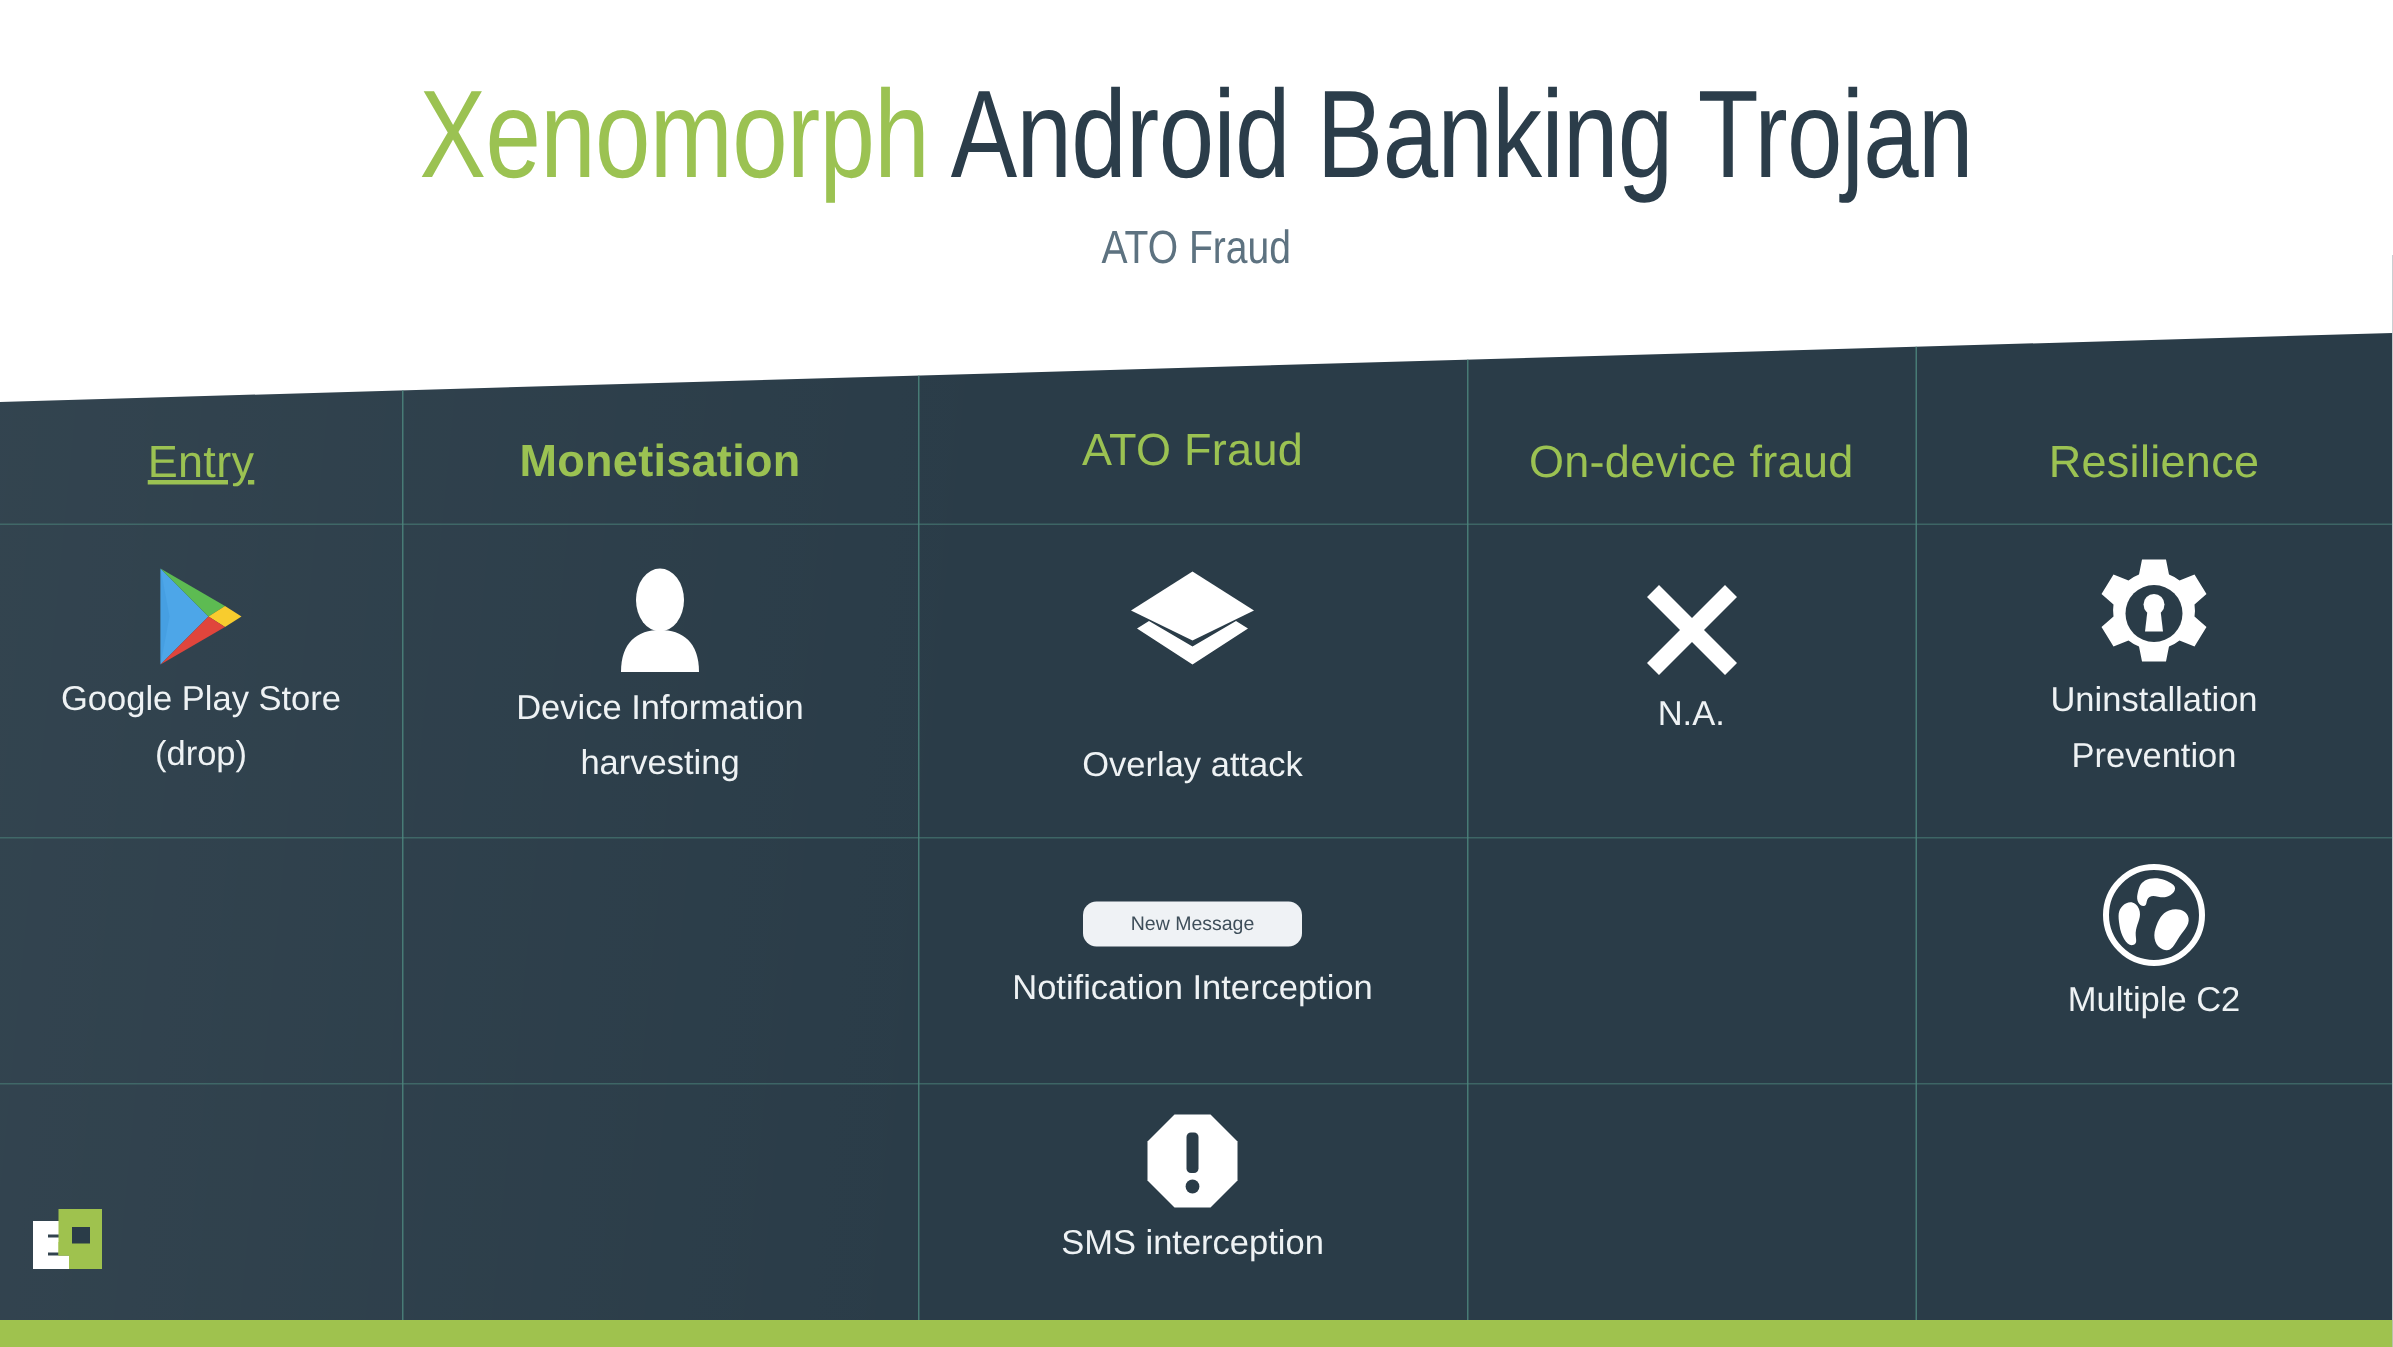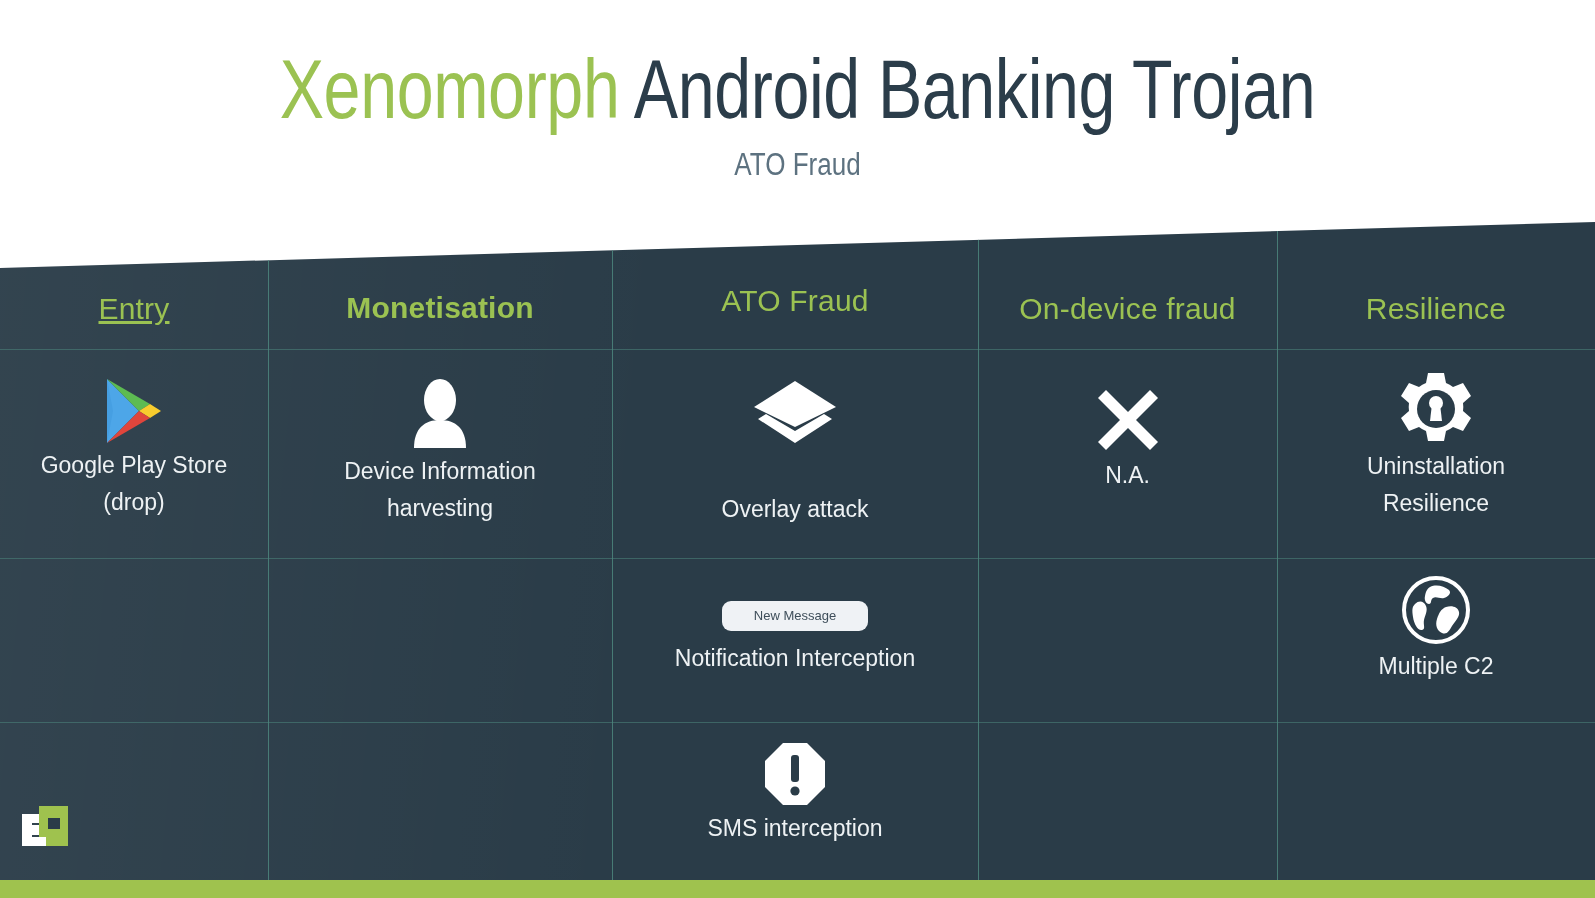--- a/index.html
+++ b/index.html
@@ -222,21 +222,21 @@
     <div class="cell" style="left:1277px; top:370px; width:318px;">
       <div class="icon-wrap" style="height:78px;">
         <svg width="78" height="76" viewBox="0 0 78 76" aria-hidden="true">
           <path d="M31 2 h16 l2 10 a26 26 0 0 1 7 4 l10 -4 l8 13 l-8 7 a26 26 0 0 1 0 8 l8 7 l-8 13 l-10 -4 a26 26 0 0 1 -7 4 l-2 10 h-16 l-2 -10 a26 26 0 0 1 -7 -4 l-10 4 l-8 -13 l8 -7 a26 26 0 0 1 0 -8 l-8 -7 l8 -13 l10 4 a26 26 0 0 1 7 -4 Z" fill="#FFFFFF"></path>
           <circle cx="39" cy="38" r="19" fill="#2A3C48"></circle>
           <circle cx="39" cy="32" r="7" fill="#FFFFFF"></circle>
           <path d="M35 33 h8 l2 17 h-12 Z" fill="#FFFFFF"></path>
         </svg>
       </div>
       <div class="cell-label">Uninstallation
-Resilience</div>
+Prevention</div>
     </div>
 
 
     <div class="cell" style="left:612px; top:592px; width:366px;">
       <div class="icon-wrap" style="height:48px;">
         <span class="pill">New Message</span>
       </div>
       <div class="cell-label">Notification Interception</div>
     </div>
 

